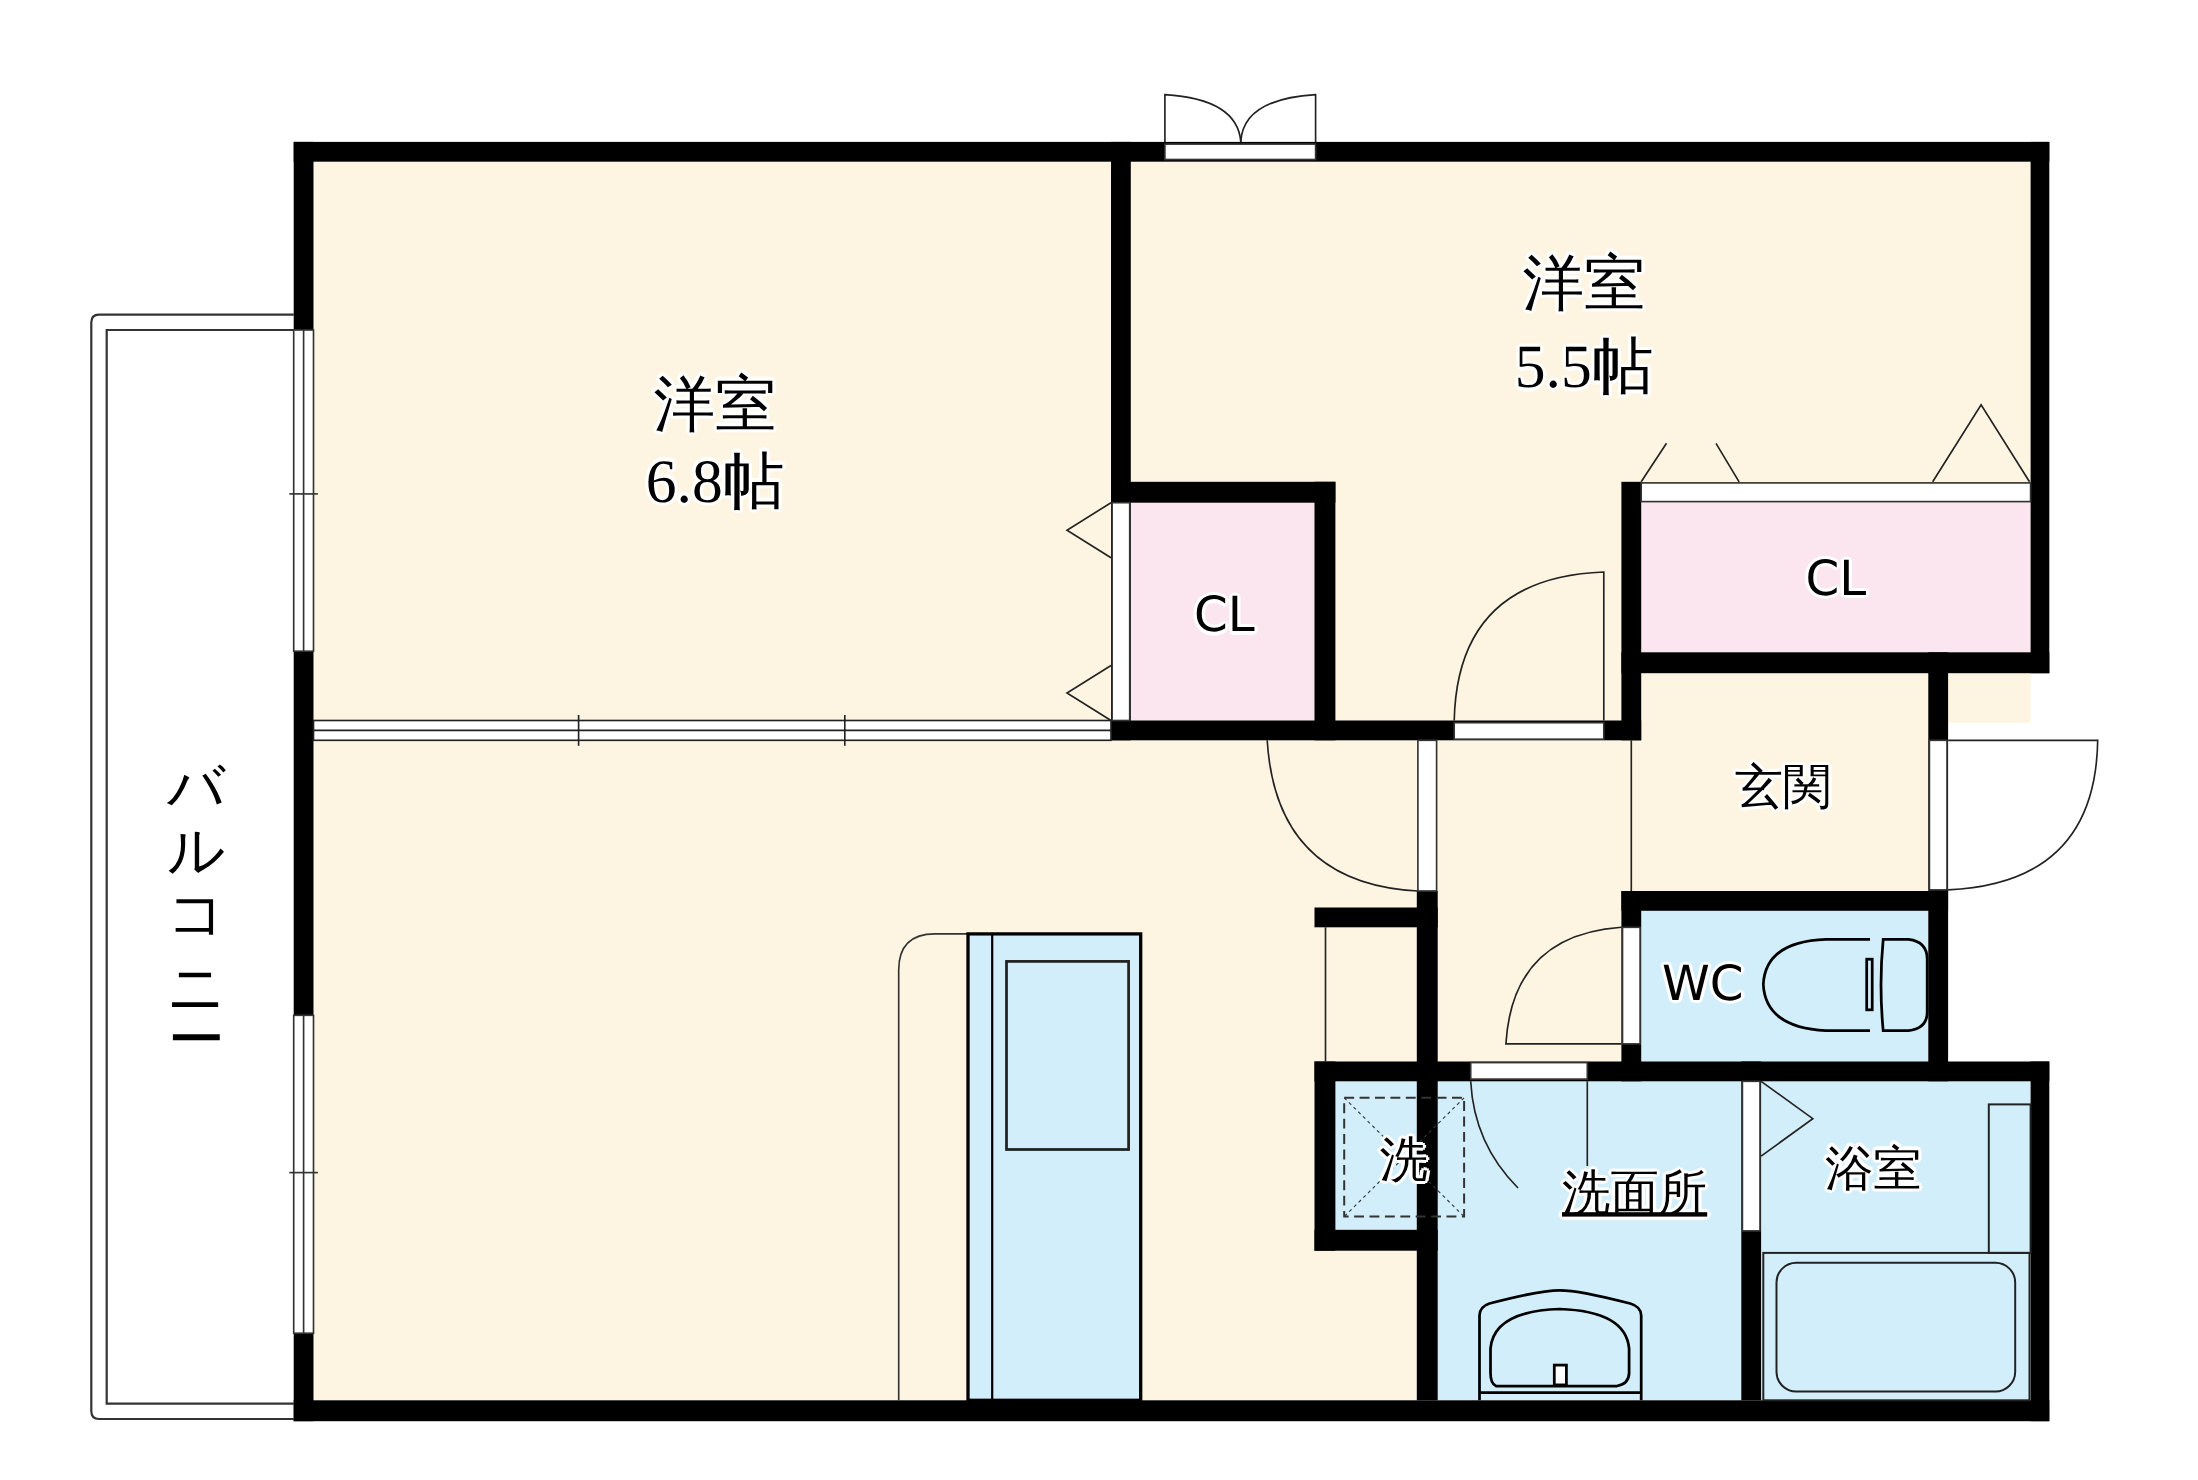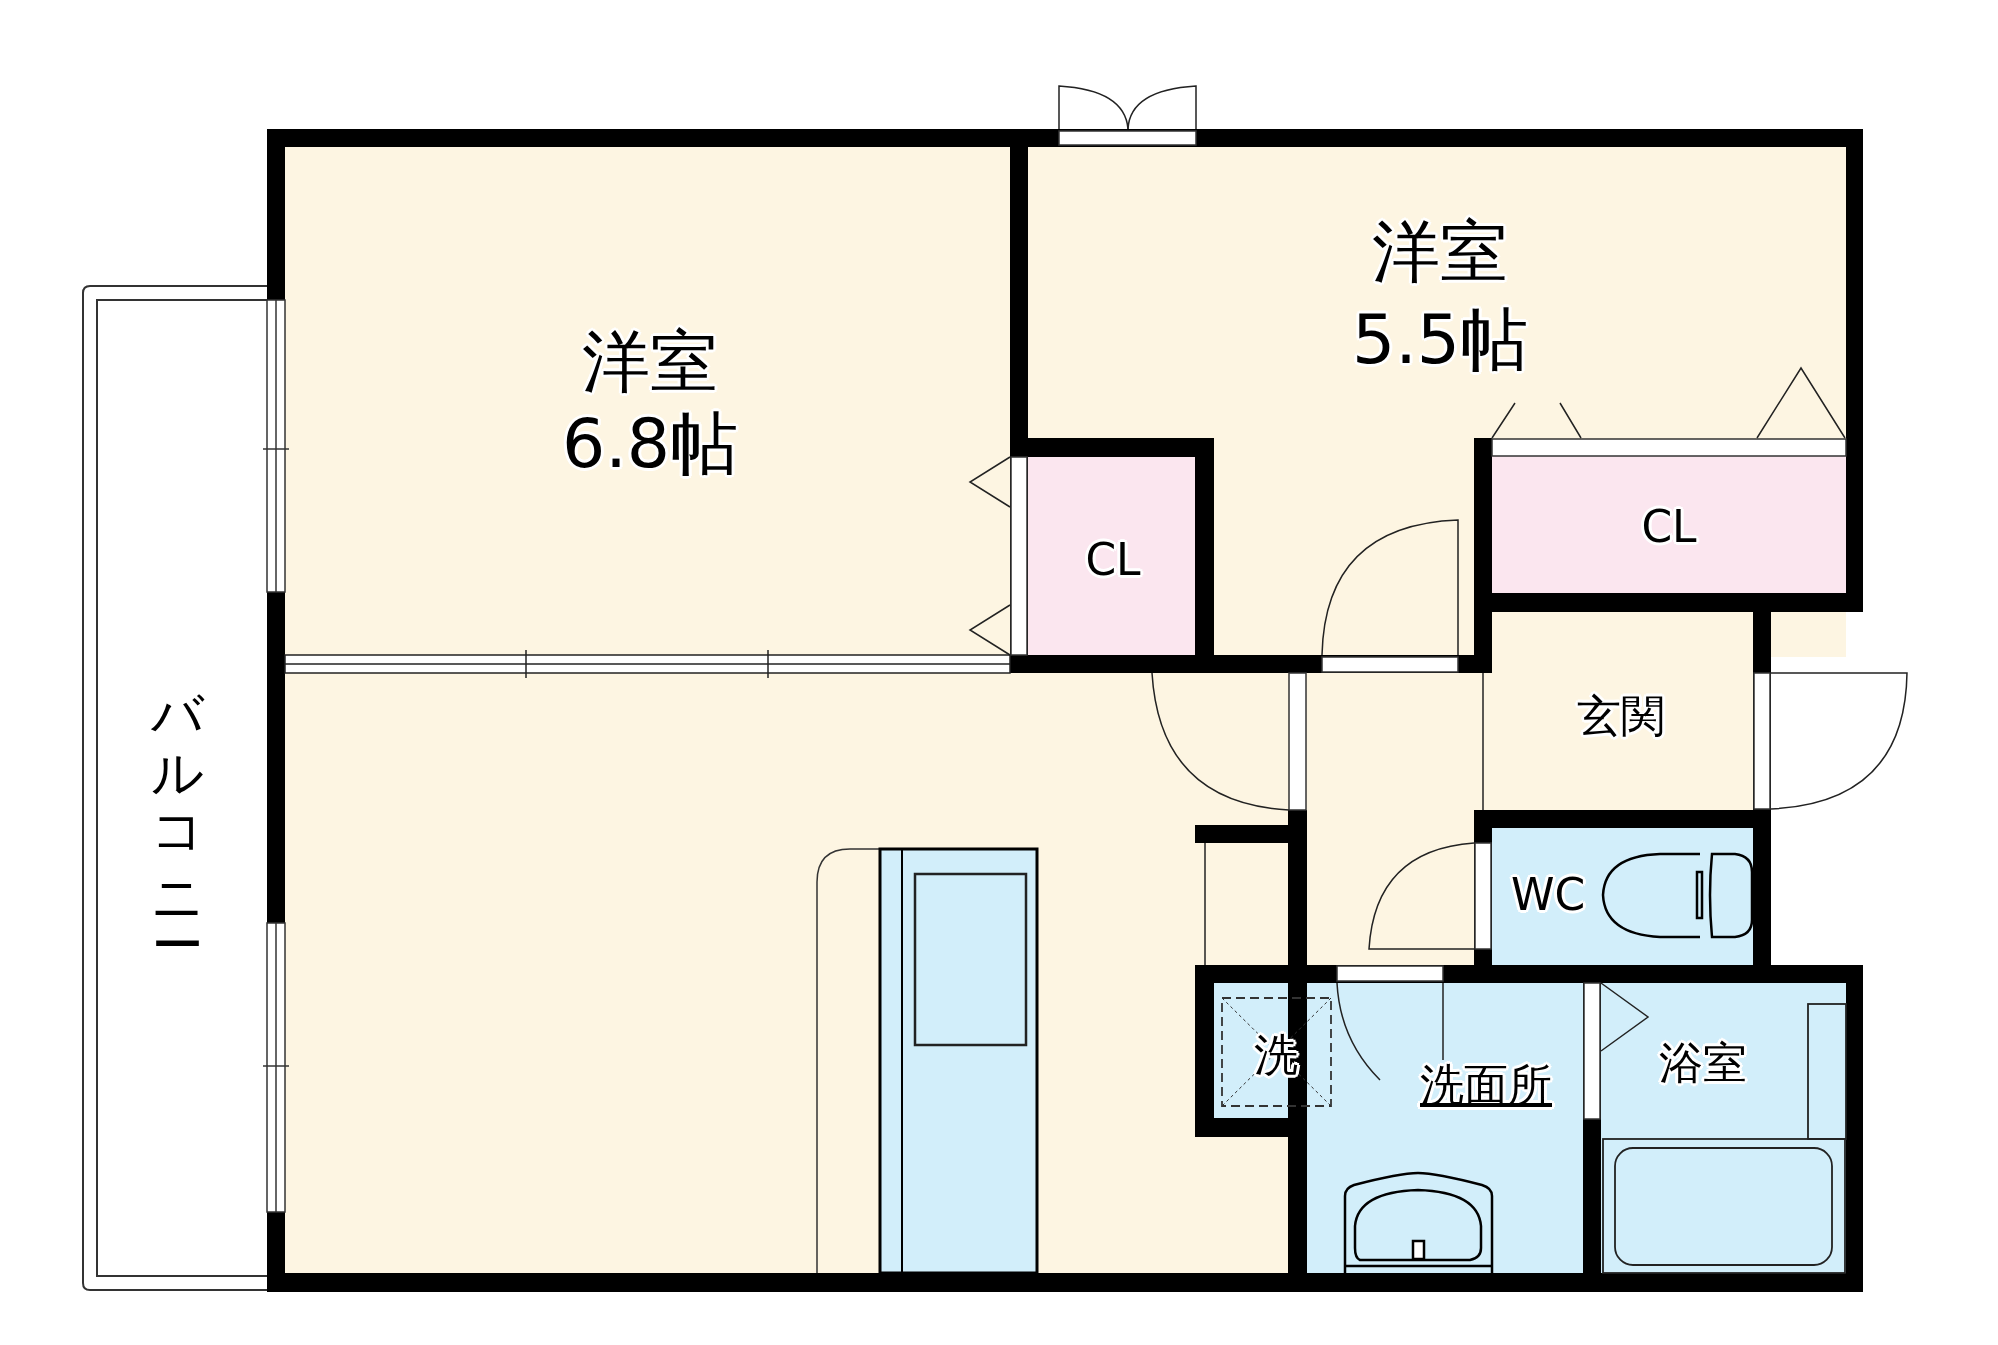--- a/index.html
+++ b/index.html
@@ -2,21 +2,21 @@
 <html><head>
 <meta charset="utf-8">
 <style>
   html, body { margin:0; padding:0; background:#ffffff; }
   body { width:1998px; height:1345px; overflow:hidden; position:relative; font-family:"DejaVu Sans", sans-serif; }
   #plan { position:absolute; left:0; top:0; width:1998px; height:1345px; }
   .label { position:absolute; transform:translate(-50%,-50%); color:#000; white-space:nowrap; text-align:center;
            font-family:"DejaVu Sans", sans-serif; line-height:1;
            text-shadow: 3px 0 0 #fff, -3px 0 0 #fff, 0 3px 0 #fff, 0 -3px 0 #fff,
                         2px 2px 0 #fff, -2px -2px 0 #fff, 2px -2px 0 #fff, -2px 2px 0 #fff; }
-  .big { font-size:68px; }
+  .big { font-size:56px;font-family:Liberation Serif, serif; }
   .mid { font-size:44px; }
   .sm  { font-size:44px; }
   .vert { writing-mode: vertical-rl; font-size:52px; letter-spacing:6px; text-shadow:none; }
 </style>
 </head>
 <body>
 
 <svg id="plan" viewBox="0 0 1998 1345" xmlns="http://www.w3.org/2000/svg">
 
   <g fill="none" stroke="#333" stroke-width="2">

